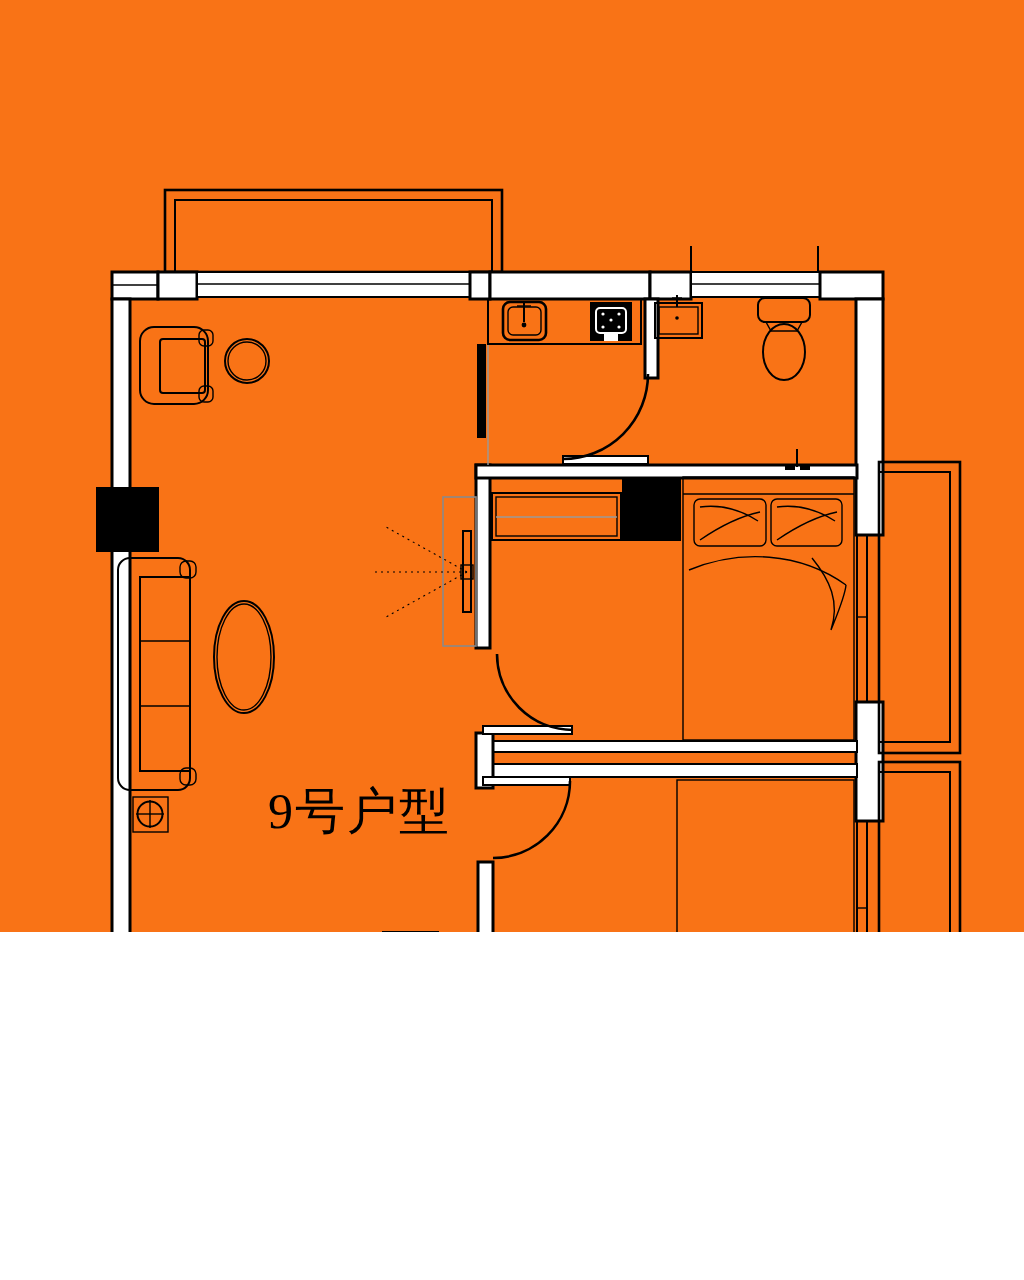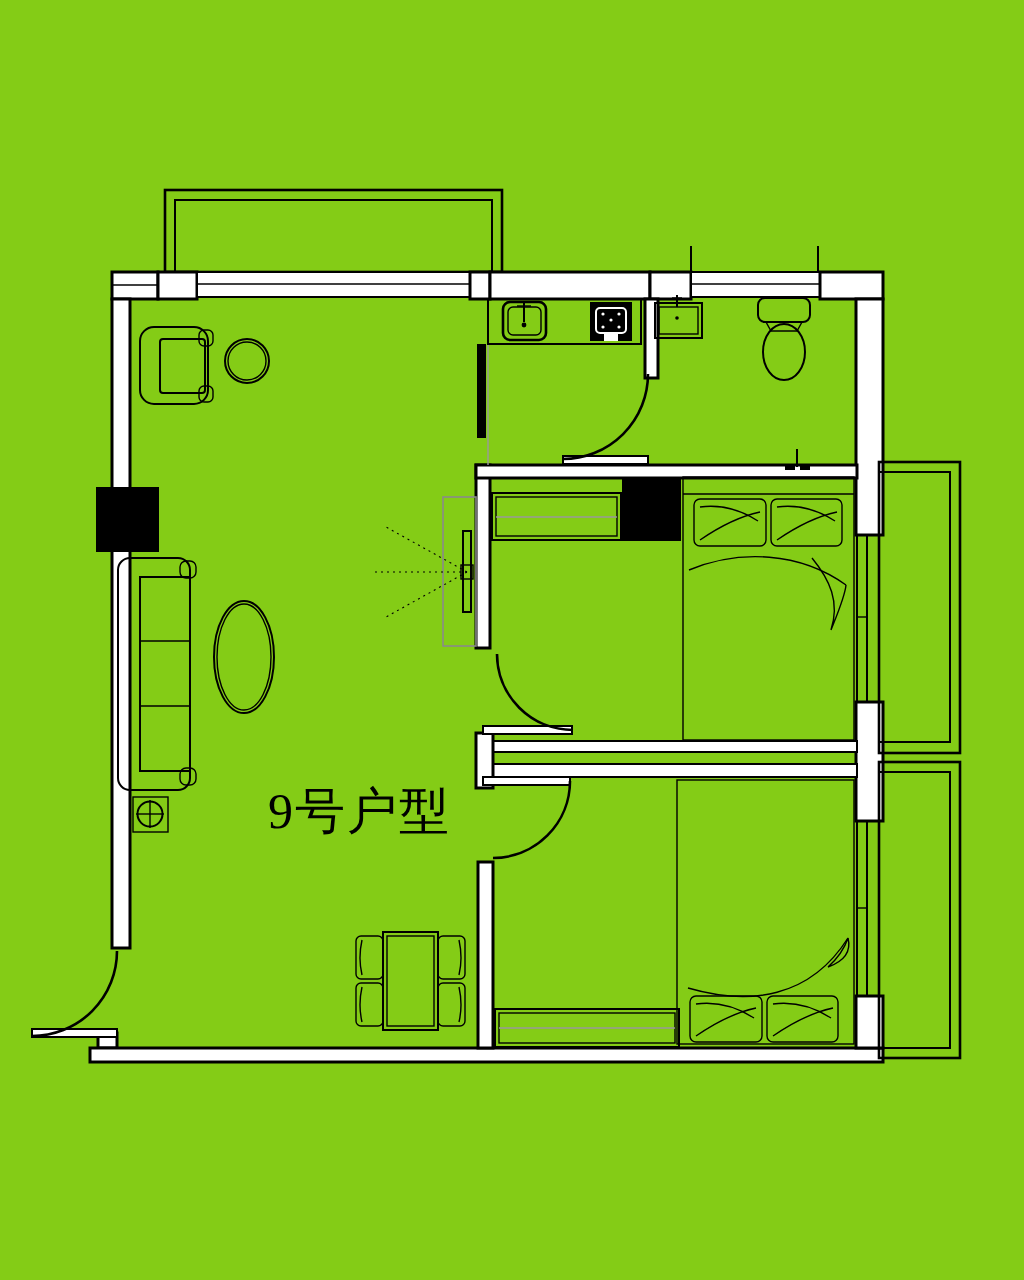--- a/index.html
+++ b/index.html
@@ -1,16 +1,16 @@
 <!DOCTYPE html>
 <html><head>
 <meta charset="utf-8">
 <style>
   html,body{margin:0;padding:0;background:#fff;}
-  #canvas{position:relative;width:1024px;height:1280px;background:#84cc16;overflow:hidden;
+  #canvas{position:relative;width:1024px;height:932px;background:#f97316;overflow:hidden;
           font-family:"Liberation Serif","DejaVu Serif",serif;}
   svg{position:absolute;left:0;top:0;}
   
   .w   {fill:#ffffff;stroke:#000000;stroke-width:3;}
   .w2  {fill:#ffffff;stroke:#000000;stroke-width:2;}
   .ln  {fill:none;stroke:#000000;stroke-width:2.6;}
   .md  {fill:none;stroke:#000000;stroke-width:2;}
   .tn  {fill:none;stroke:#000000;stroke-width:1.4;}
   .blk {fill:#000000;stroke:none;}
   .gry {fill:none;stroke:#9a9a9a;stroke-width:1.4;}

